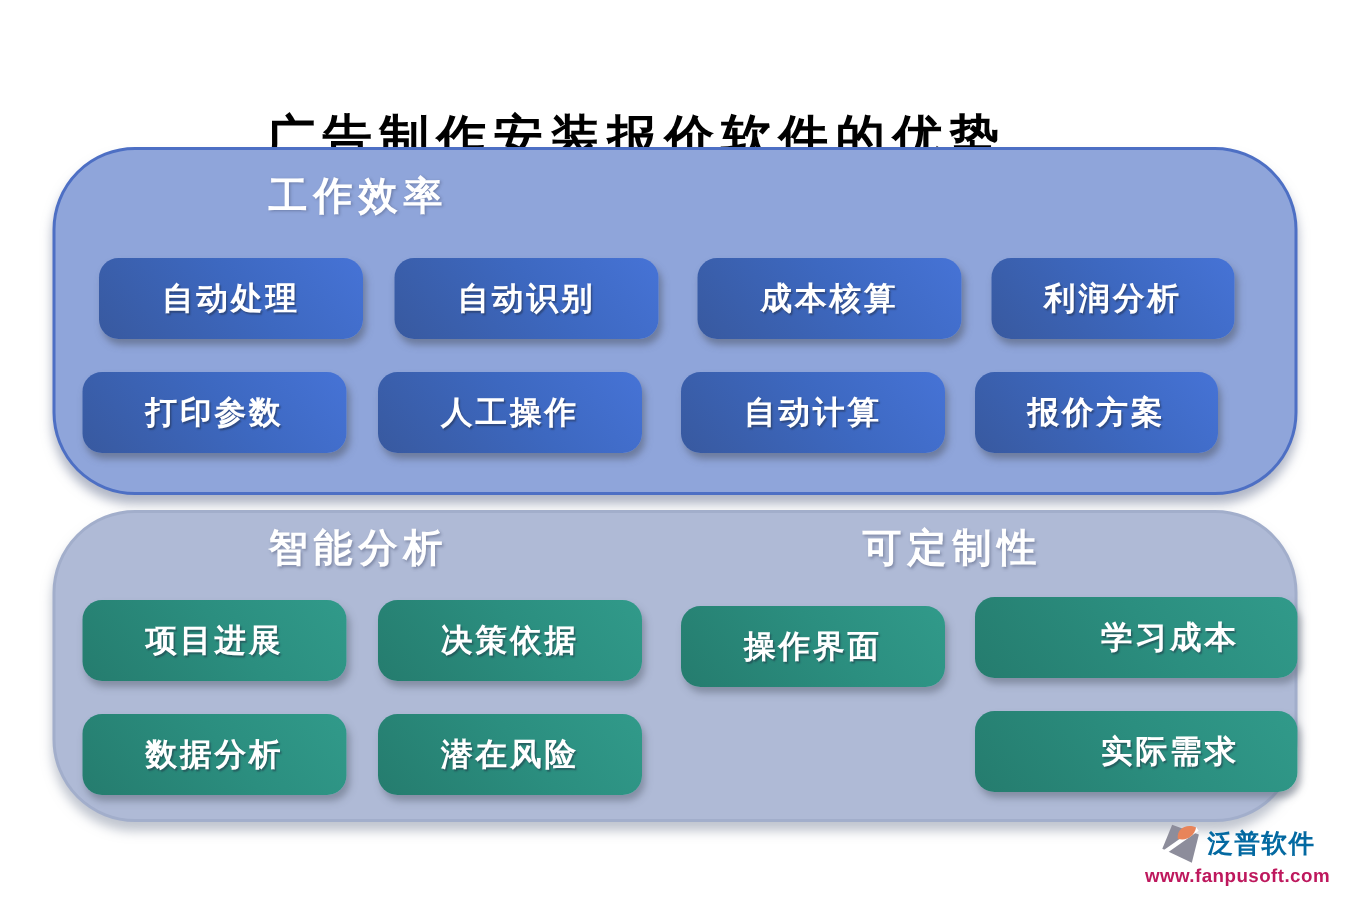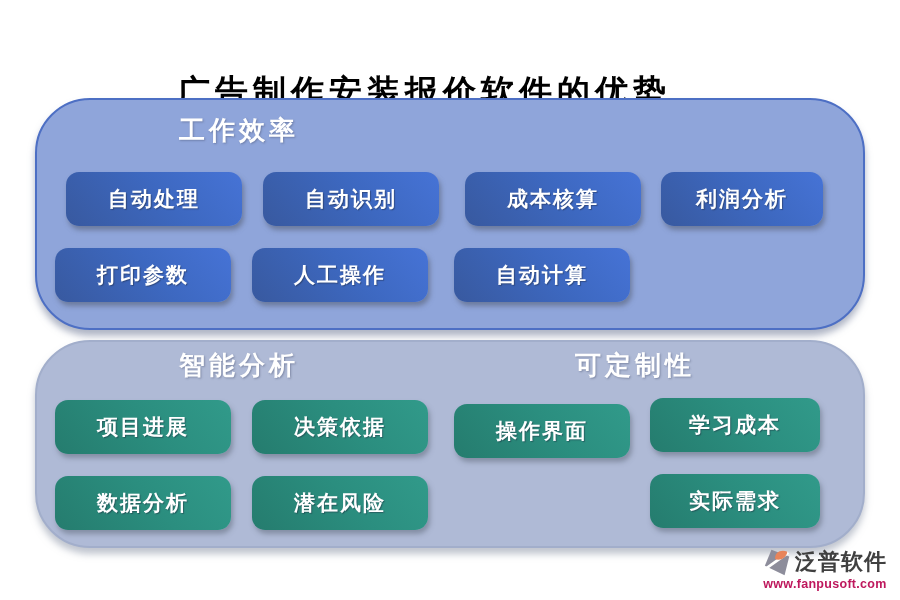--- a/index.html
+++ b/index.html
@@ -28,31 +28,31 @@
         text-shadow:1px 1px 1px rgba(30,40,60,.45);white-space:nowrap;}
   .chip.blue{background:linear-gradient(50deg,#38599f 0%,#3d68c0 55%,#4673d6 100%);
              box-shadow:2px 4px 5px rgba(80,90,110,.55);}
   .chip.green{background:linear-gradient(50deg,#257c6e 0%,#2b8e7f 55%,#319a8a 100%);
              box-shadow:2px 4px 5px rgba(90,100,115,.5);}
 
   .c1{left:18px;width:176px;}
   .c2{left:215px;width:176px;}
   .c3{left:417px;width:176px;}
   .c4{left:613px;width:162px;}
-  .panel-bottom .c4{width:170px;}
+  .panel-bottom .c4{width:170px;padding-left:45px;}
   .panel-top .r1{top:72px;margin-left:11px;}
   .panel-top .r2{top:148px;}
   .panel-bottom .r1{top:58px;}
   .panel-bottom .r2{top:134px;}
   .down4{transform:translateY(4px);}
   .up2{transform:translateY(-2px);}
 
   .logo{position:absolute;right:6px;top:547px;width:138px;text-align:center;}
   .logo-row{display:flex;align-items:center;justify-content:center;gap:2px;}
-  .logo-text{font-weight:bold;font-size:22px;color:#404040;letter-spacing:1px;}
+  .logo-text{font-weight:bold;font-size:17px;color:#0369a1;letter-spacing:1px;}
   .logo-url{font-family:"Liberation Sans","DejaVu Sans",sans-serif;font-weight:bold;
             font-size:12.5px;color:#be185d;margin-top:0px;letter-spacing:.3px;}
 </style>
 </head>
 <body>
 
 <div class="stage">
 
   <h1 class="title">广告制作安装报价软件的优势</h1>
 
@@ -60,20 +60,21 @@
     <div class="hdr hdr-l">工作效率</div>
 
     <div class="chip blue c1 r1">自动处理</div>
     <div class="chip blue c2 r1">自动识别</div>
     <div class="chip blue c1 r2">打印参数</div>
     <div class="chip blue c2 r2">人工操作</div>
 
     <div class="chip blue c3 r1">成本核算</div>
     <div class="chip blue c4 r1">利润分析</div>
     <div class="chip blue c3 r2">自动计算</div>
+    <div class="chip blue c4 r2">报价方案</div>
   </section>
 
   <section class="panel panel-bottom">
     <div class="hdr hdr-l">智能分析</div>
     <div class="hdr hdr-r">可定制性</div>
 
     <div class="chip green c1 r1">项目进展</div>
     <div class="chip green c2 r1">决策依据</div>
     <div class="chip green c1 r2">数据分析</div>
     <div class="chip green c2 r2">潜在风险</div>

